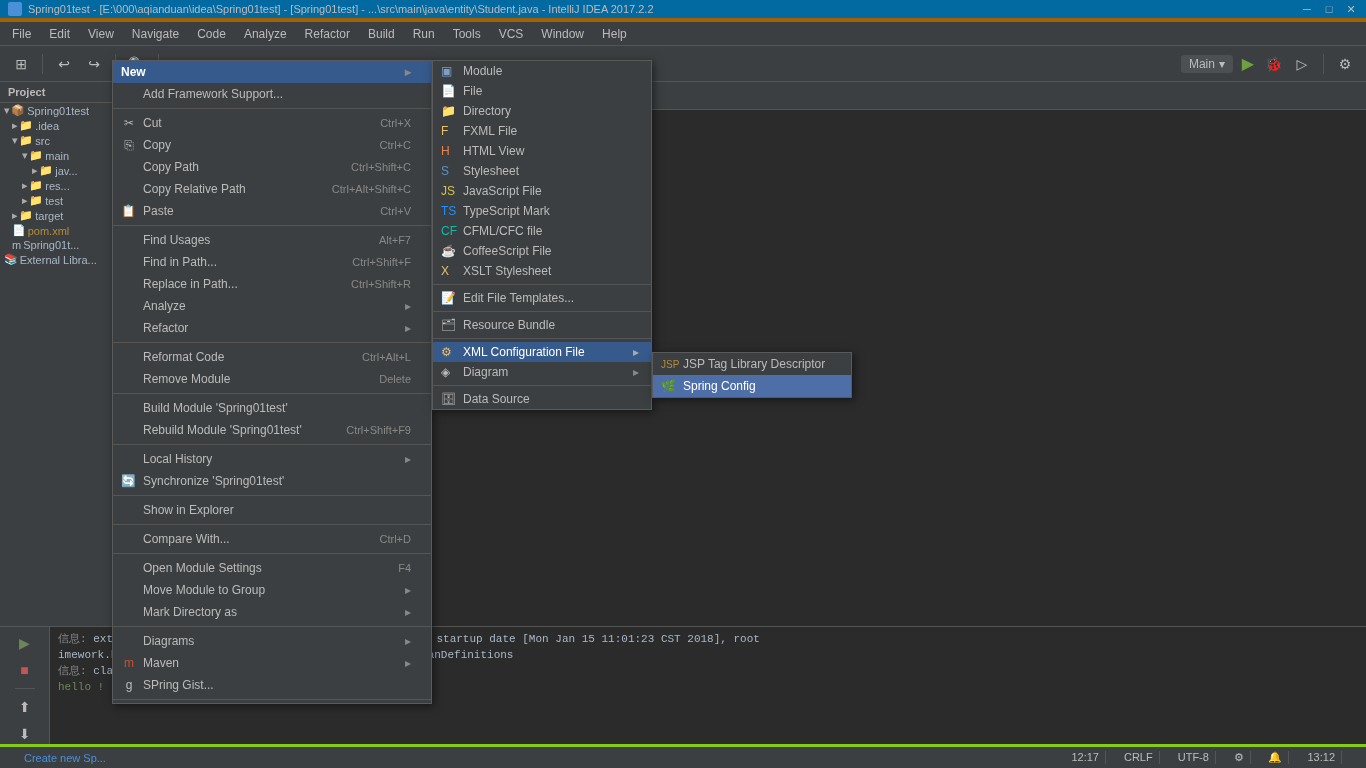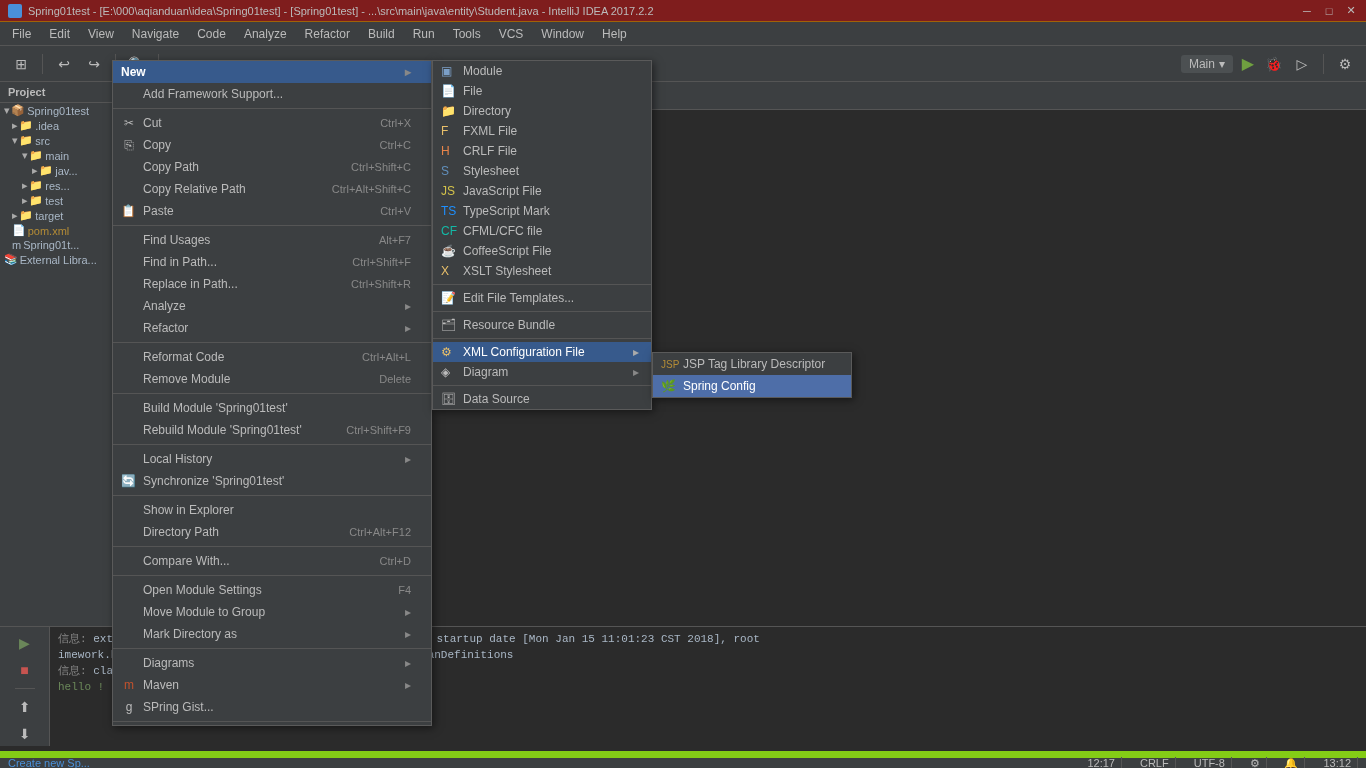--- a/index.html
+++ b/index.html
@@ -10,27 +10,27 @@
       font-family: 'Segoe UI', Arial, sans-serif;
       font-size: 12px;
       background: #2b2b2b;
       color: #a9b7c6;
       position: relative;
     }
 
     
     #title-bar {
       height: 22px;
-      background: #7f1d1d;
+      background: #0369a1;
       display: flex;
       align-items: center;
       padding: 8px 8px;
       font-size: 11px;
       color: #bbbbbb;
-      border-bottom: 1px solid #a16207;
+      border-bottom: 4px solid #a16207;
     }
     #title-bar .title-icon {
       width: 14px;
       height: 14px;
       background: #4a90d9;
       border-radius: 2px;
       margin-right: 6px;
       display: inline-block;
     }
     #title-bar .win-controls {
@@ -579,24 +579,20 @@
       <span class="arrow">▸</span>
     </div>
     <div class="ctx-item">
       <span class="icon-placeholder">🔄</span>
       <span>Synchronize 'Spring01test'</span>
     </div>
     <div class="ctx-divider"></div>
     <div class="ctx-item">
       <span>Show in Explorer</span>
     </div>
-    <div class="ctx-item">
-      <span>Directory Path</span>
-      <span class="shortcut">Ctrl+Alt+F12</span>
-    </div>
     <div class="ctx-divider"></div>
     <div class="ctx-item">
       <span>Compare With...</span>
       <span class="shortcut">Ctrl+D</span>
     </div>
     <div class="ctx-divider"></div>
     <div class="ctx-item">
       <span>Open Module Settings</span>
       <span class="shortcut">F4</span>
     </div>
@@ -638,21 +634,21 @@
     <div class="new-sub-item">
       <span class="icon-placeholder ic-folder">📁</span>
       <span>Directory</span>
     </div>
     <div class="new-sub-item">
       <span class="icon-placeholder ic-xml">F</span>
       <span>FXML File</span>
     </div>
     <div class="new-sub-item">
       <span class="icon-placeholder ic-html">H</span>
-      <span>CRLF File</span>
+      <span>HTML View</span>
     </div>
     <div class="new-sub-item">
       <span class="icon-placeholder ic-css">S</span>
       <span>Stylesheet</span>
     </div>
     <div class="new-sub-item">
       <span class="icon-placeholder ic-js">JS</span>
       <span>JavaScript File</span>
     </div>
     <div class="new-sub-item">
@@ -737,21 +733,21 @@
     </div>
     <div id="bottom-content">
       <div class="log-line"><span style="color:#888">信息: </span><span style="color:#a9b7c6">ext.support.ClassPathXmlApplicationContext.zeörads. startup date [Mon Jan 15 11:01:23 CST 2018], root</span></div>
       <div class="log-line"><span style="color:#a9b7c6">imework.beans.factory.xml.XmlBeanDefinitionReader loadBeanDefinitions</span></div>
       <div class="log-line"><span style="color:#888">信息: </span><span style="color:#a9b7c6">class path resource [springMVC.xml]</span></div>
       <div class="log-line"><span class="log-green">hello !</span></div>
     </div>
   </div>
 </div>
 
-<div id="status-bar" style="position:absolute;bottom:0;left:0;right:0;height:17px;background:#3c3f41;display:flex;align-items:center;padding:0 8px;font-size:11px;color:#bbbbbb;border-top:7px solid #84cc16;">
+<div id="status-bar" style="position:absolute;bottom:0;left:0;right:0;height:24px;background:#3c3f41;display:flex;align-items:center;padding:0 24px;font-size:11px;color:#bbbbbb;border-top:3px solid #84cc16;">
   <div style="flex:1;display:flex;align-items:center;gap:4px;">
     <span style="color:#4a90d9">Create new Sp...</span>
   </div>
   <div class="status-right">
     <span class="status-item">12:17</span>
     <span class="status-item">CRLF</span>
     <span class="status-item">UTF-8</span>
     <span class="status-item">⚙</span>
     <span class="status-item">🔔</span>
     <span class="status-item">13:12</span>

